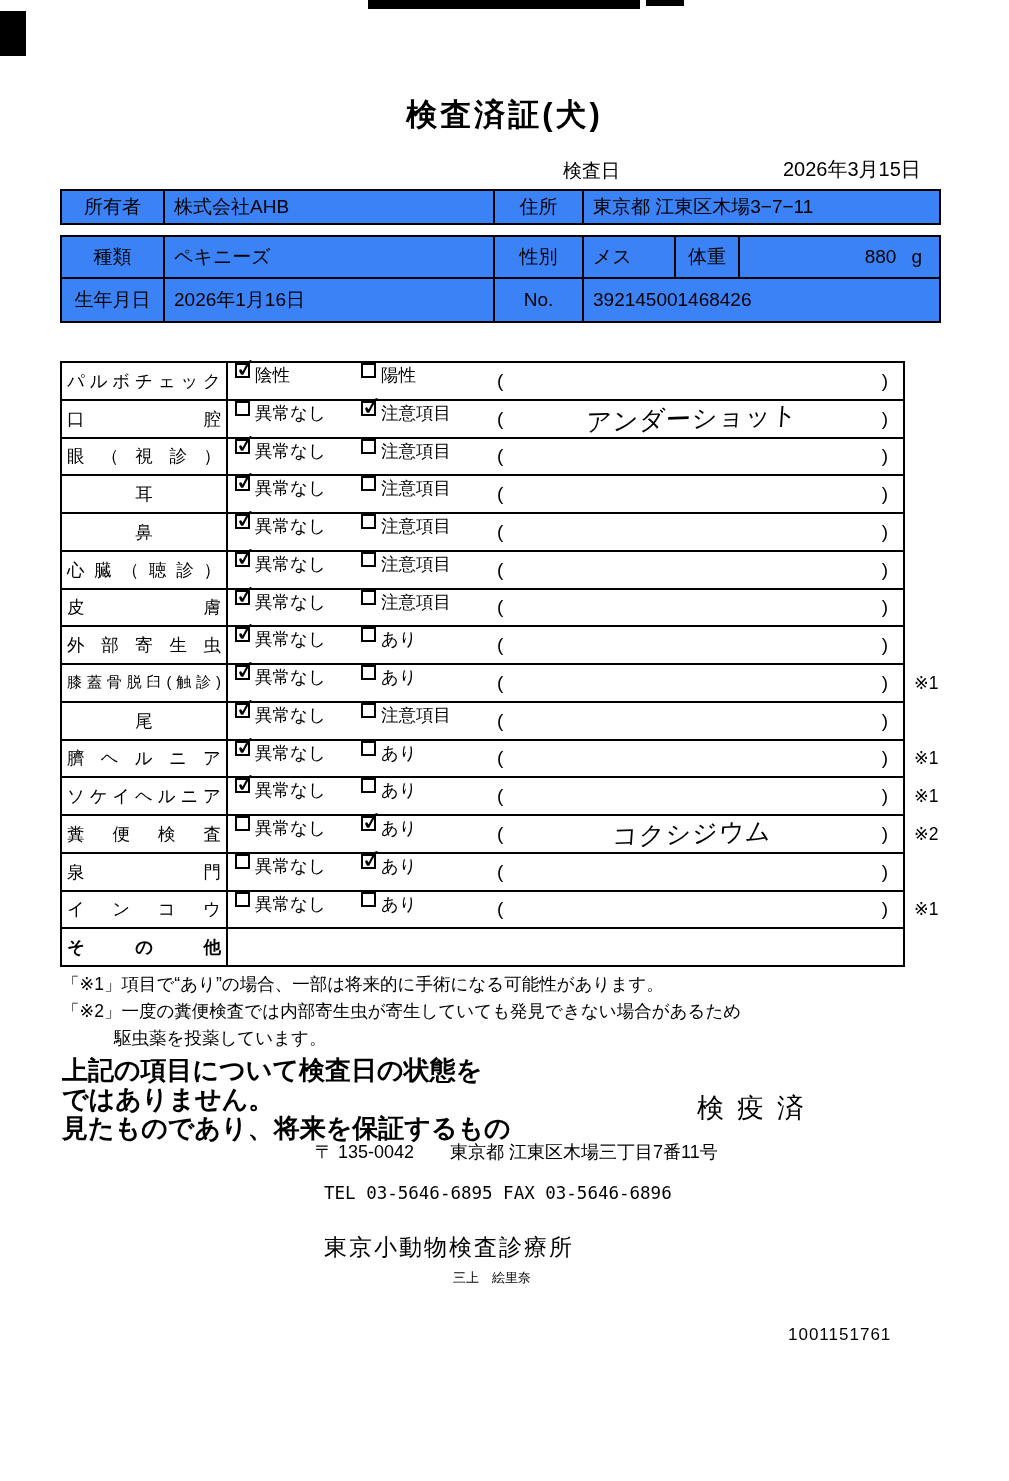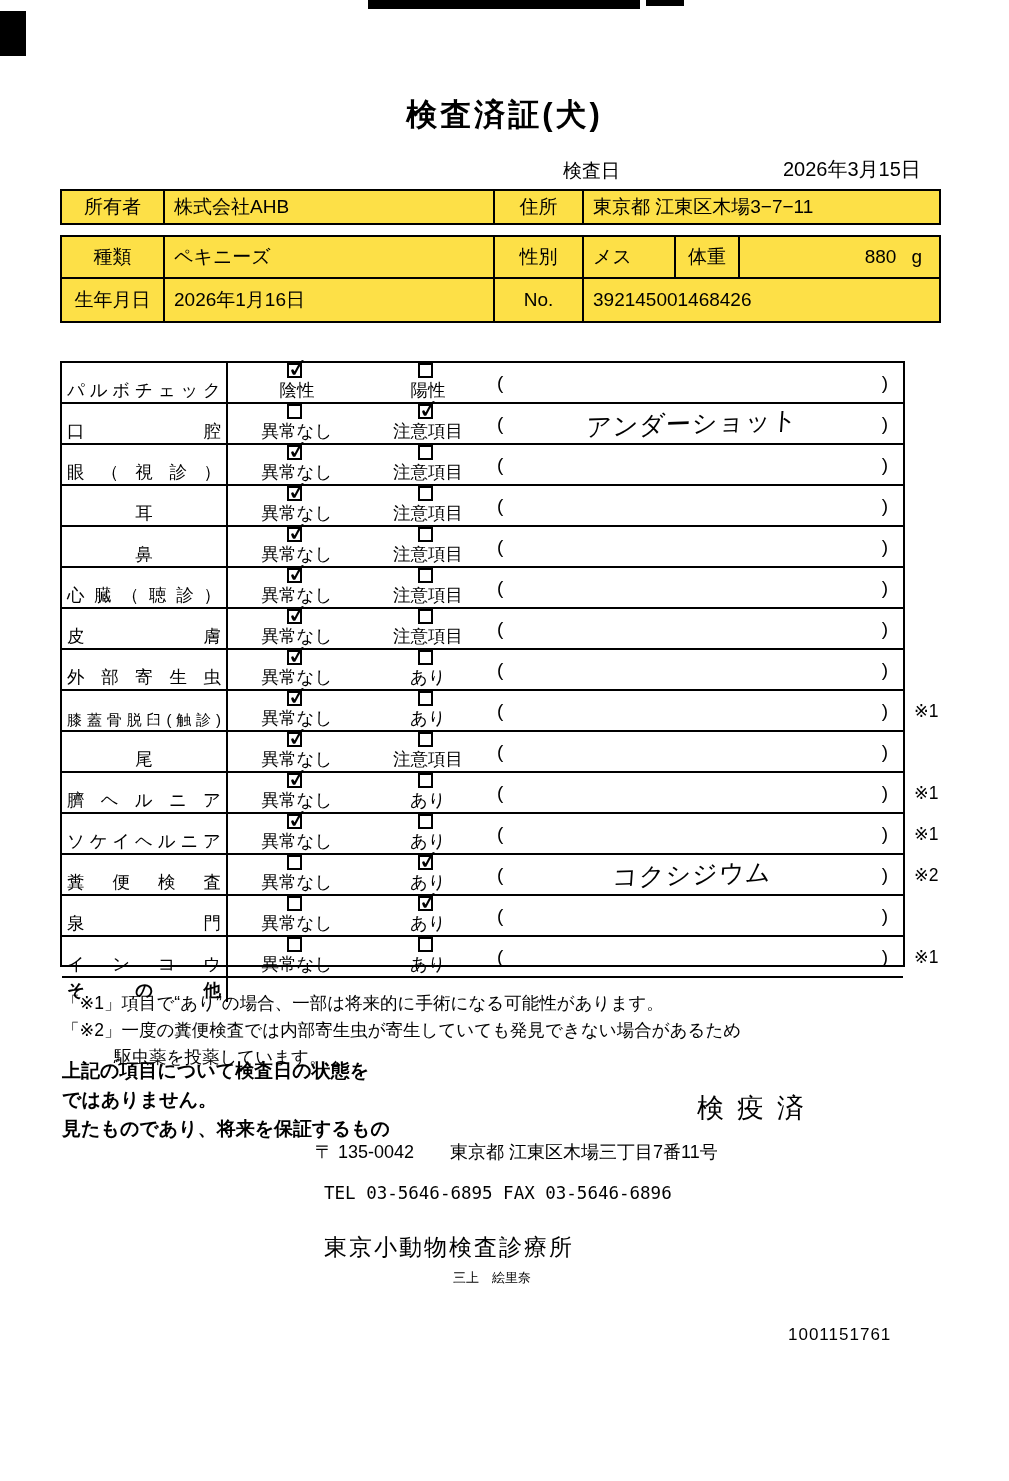--- a/index.html
+++ b/index.html
@@ -13,21 +13,21 @@
   #artifact-bar2 { left:646px; top:0; width:38px; height:6px; }
   #artifact-corner { left:0; top:11px; width:26px; height:45px; }
 
   #title { position:absolute; top:94px; left:0; width:100%; text-align:center;
            font-size:31px; font-weight:600; letter-spacing:3px; }
 
   #insp-date-label { position:absolute; left:563px; top:158px; font-size:19px; }
   #insp-date-value { position:absolute; left:783px; top:156px; font-size:20px; }
 
   
-  .box-table { position:absolute; left:60px; width:881px; border:2px solid #000; background:#fde047; }
+  .box-table { position:absolute; left:60px; width:881px; border:2px solid #000; background:#3b82f6; }
   #owner-table { top:189px; height:36px; }
   #pet-table { top:235px; height:88px; }
   .trow { display:flex; width:100%; }
   #owner-table .trow { height:32px; }
   #pet-table .trow { height:42px; }
   #pet-table .trow.first { border-bottom:2px solid #000; }
   .tcell { display:flex; align-items:center; border-right:2px solid #000; font-size:19px; overflow:hidden; }
   .tcell.last { border-right:none; }
   .tcell.hdr { justify-content:center; }
   .tcell.val { padding-left:9px; }
@@ -36,42 +36,42 @@
   .fill { flex:1; }
   .weight-val { justify-content:flex-end; padding-right:17px; gap:15px; }
 
   #intro-text { position:absolute; left:62px; top:330px; font-size:18.5px; }
 
   
   #inspection-table { position:absolute; left:60px; top:361px; width:845px; height:606px;
                       border:2px solid #000; display:flex; flex-direction:column; }
   .insp-row { position:relative; display:flex; flex:1; border-bottom:2px solid #000; align-items:stretch; }
   .insp-row:last-child { border-bottom:none;font-weight:bold; }
-  .insp-label { width:166px; border-right:2px solid #000; display:flex; align-items:flex-end; padding:0 5px; }
+  .insp-label { width:166px; border-right:2px solid #000; display:flex; align-items:center; padding:0 5px; }
   .jlabel { width:100%; font-size:17.5px; text-align:justify; text-align-last:justify; }
   .jlabel.small { font-size:15px; }
   .jlabel.single { text-align-last:center; }
-  .opt { display:flex; align-items:center; font-size:17.5px;flex-direction:column; }
+  .opt { display:flex; align-items:flex-start; font-size:17.5px; }
   .opt1 { width:131px; padding-left:7px; }
   .opt2 { width:136px; padding-left:2px; }
   .checkbox { width:15px; height:15px; border:2px solid #000; display:inline-block;
               margin-right:5px; position:relative; flex:none; background:#fff; }
   .checkbox.checked::after { content:"✓"; position:absolute; left:-2px; top:-12px;
               font-size:26px; font-weight:400; transform:rotate(-6deg); }
   .note { flex:1; display:flex; align-items:center; padding:0 15px 0 2px; font-size:19px; }
   .note .paren { flex:none; }
   .note-text { flex:1; text-align:center; font-size:25px; letter-spacing:1px;
                transform:rotate(-2deg) skewX(-6deg); display:block; white-space:nowrap; }
   .mark { position:absolute; left:calc(100% + 11px); top:50%; transform:translateY(-50%);
           font-size:17.5px; white-space:nowrap; }
 
-  #footnotes { position:absolute; left:62px; top:971px; font-size:17.5px; line-height:27px;margin-top:19px; }
+  #footnotes { position:absolute; left:62px; top:971px; font-size:17.5px; line-height:27px; }
   .fn-indent { padding-left:52px; }
 
-  #statement { position:absolute; left:62px; top:1056px; font-size:19px; font-weight:bold; line-height:29px; }
+  #statement { position:absolute; left:62px; top:1056px; font-size:26px; font-weight:bold; line-height:29px; }
 
   #stamp { position:absolute; left:697px; top:1090px; font-size:27px; letter-spacing:13px; }
 
   #postal { position:absolute; left:315px; top:1140px; font-size:18px; }
   #telfax { position:absolute; left:324px; top:1183px; font-size:17.5px;
             font-family:"DejaVu Sans Mono",monospace; }
   #clinic-name { position:absolute; left:324px; top:1232px; font-size:23px; letter-spacing:2px; }
   #inspector-name { position:absolute; left:453px; top:1269px; font-size:13px; }
   #serial { position:absolute; left:788px; top:1296px; font-size:17px; letter-spacing:1px;margin-top:29px; }
 </style>

